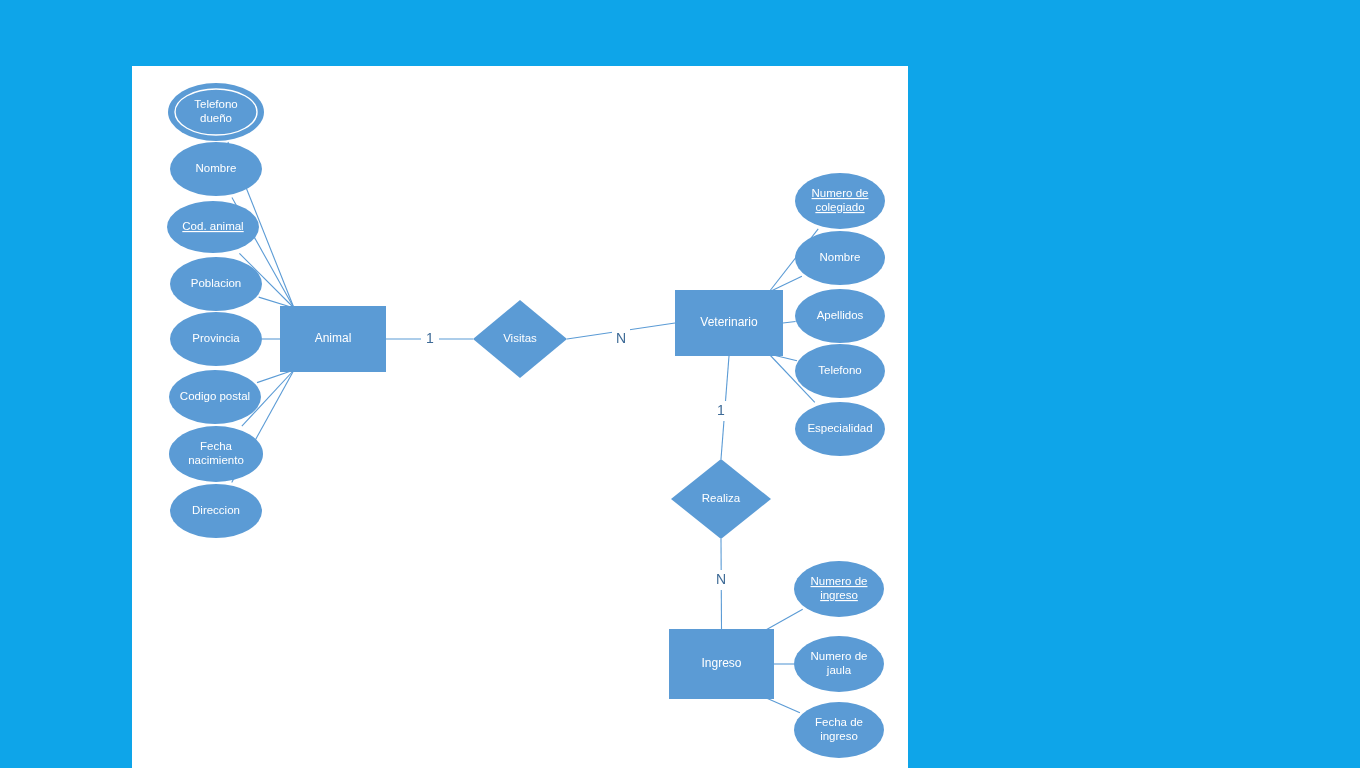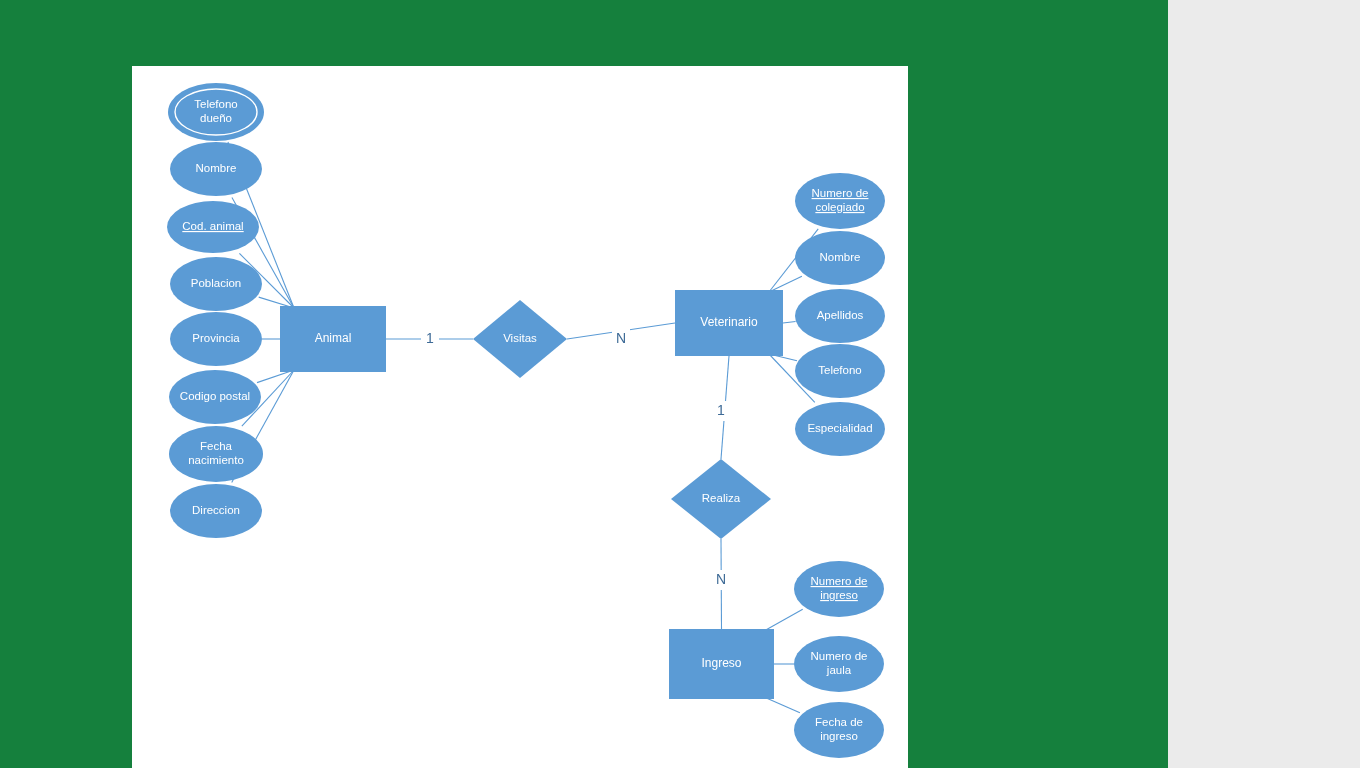--- a/index.html
+++ b/index.html
@@ -6,23 +6,23 @@
     margin: 0;
     padding: 0;
     width: 1360px;
     height: 768px;
     overflow: hidden;
     background: #ebebeb;
     font-family: "Liberation Sans", sans-serif;
   }
   #stage {
     position: relative;
-    width: 1168px;
+    width: 1360px;
     height: 768px;
-    background: #15803d;
+    background: #0ea5e9;
   }
   #canvas-page {
     position: absolute;
     left: 132px;
     top: 66px;
     width: 776px;
     height: 702px;
     background: #ffffff;
   }
   #er-svg {

